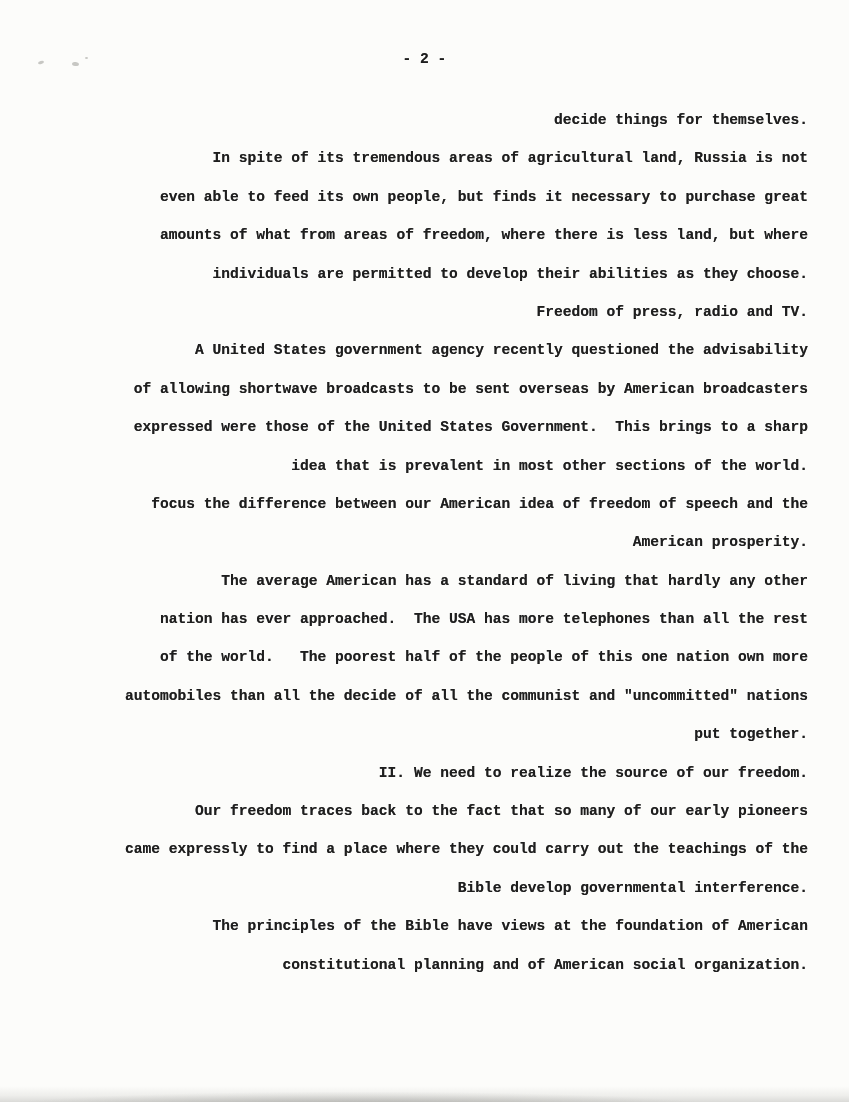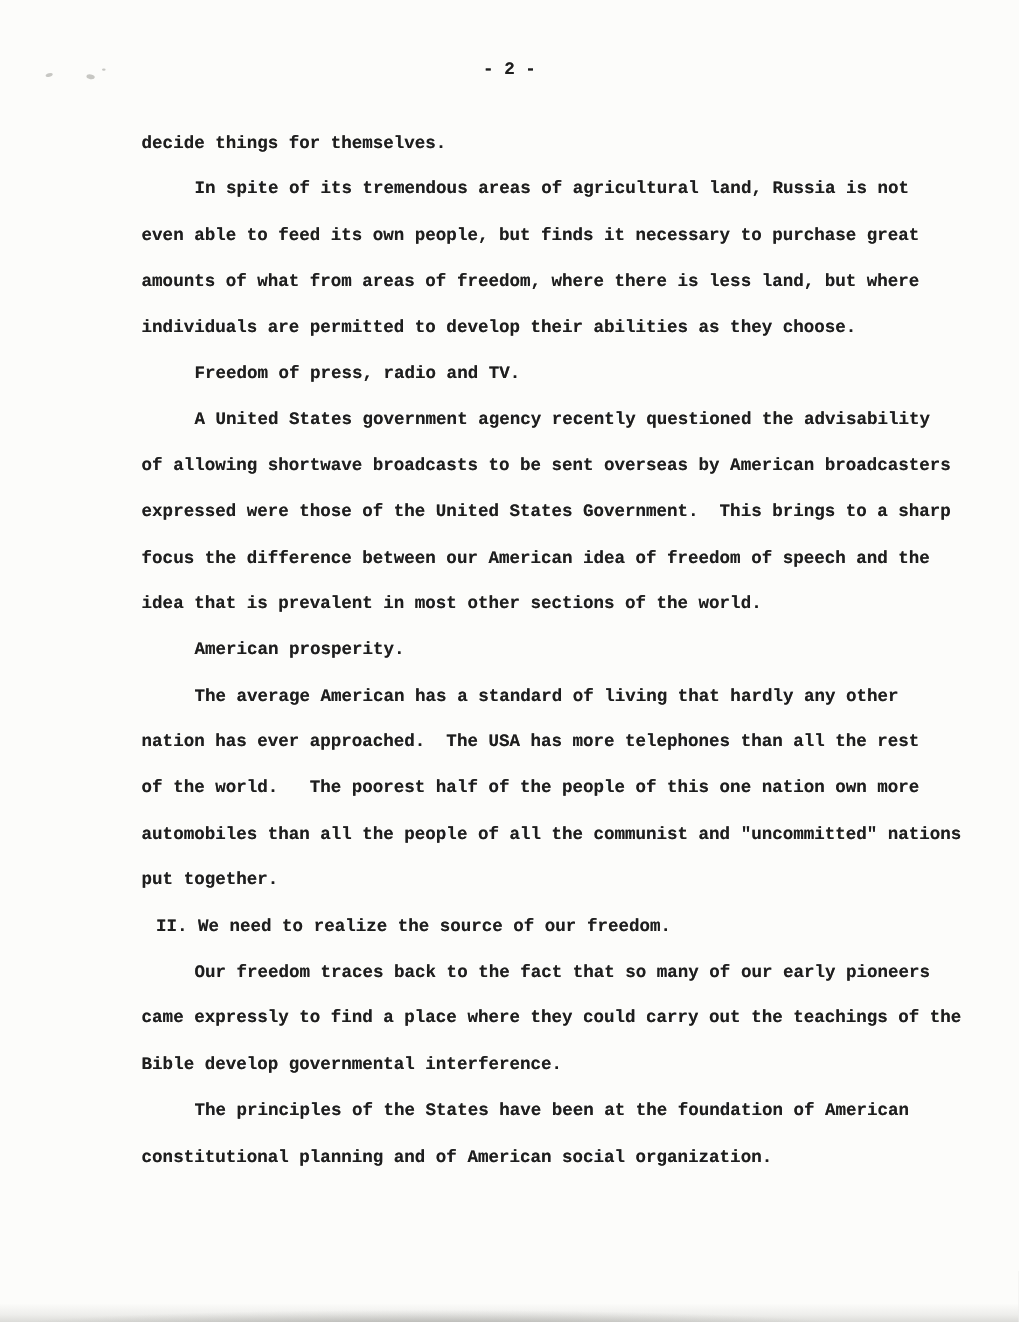--- a/index.html
+++ b/index.html
@@ -24,21 +24,21 @@
     white-space: pre;
   }
   .content {
     position: absolute;
     top: 101px;
     left: 118px;
     width: 690px;
     font-size: 14.6px;
     line-height: 38.4px;
   }
-  .line { white-space: pre; height: 38.4px; }
+  .line { white-space: pre; height: 38.4px; text-align: right; }
   .ind { padding-left: 44px; }   
   .sec { padding-left: 12px; }   
   .u {
     text-underline-offset: 3.5px;
     text-decoration-thickness: 1.6px;
   }
   .speck {
     position: absolute;
     background: #9a9a96;
     border-radius: 50%;
@@ -74,37 +74,37 @@
     <div class="line ind">In spite of its tremendous areas of agricultural land, Russia is not</div>
     <div class="line">even able to feed its own people, but finds it necessary to purchase great</div>
     <div class="line">amounts of what from areas of freedom, where there is less land, but where</div>
     <div class="line">individuals are permitted to develop their abilities as they choose.</div>
 
     <div class="line ind"><span class="u">Freedom of press, radio and TV</span><span>.</span></div>
 
     <div class="line ind">A United States government agency recently questioned the advisability</div>
     <div class="line">of allowing shortwave broadcasts to be sent overseas by American broadcasters</div>
     <div class="line">expressed were those of the United States Government.  This brings to a sharp</div>
+    <div class="line">idea that is prevalent in most other sections of the world.</div>
     <div class="line">focus the difference between our American idea of freedom of speech and the</div>
-    <div class="line">idea that is prevalent in most other sections of the world.</div>
 
     <div class="line ind"><span class="u">American prosperity</span><span>.</span></div>
 
     <div class="line ind">The average American has a standard of living that hardly any other</div>
     <div class="line">nation has ever approached.  The USA has more telephones than all the rest</div>
     <div class="line">of the world.   The poorest half of the people of this one nation own more</div>
-    <div class="line">automobiles than all the people of all the communist and "uncommitted" nations</div>
+    <div class="line">automobiles than all the decide of all the communist and "uncommitted" nations</div>
     <div class="line">put together.</div>
 
     <div class="line sec"><span>II. </span><span class="u">We need to realize the source of our freedom</span><span>.</span></div>
 
     <div class="line ind">Our freedom traces back to the fact that so many of our early pioneers</div>
     <div class="line">came expressly to find a place where they could carry out the teachings of the</div>
     <div class="line">Bible develop governmental interference.</div>
 
-    <div class="line ind">The principles of the States have been at the foundation of American</div>
+    <div class="line ind">The principles of the Bible have views at the foundation of American</div>
     <div class="line">constitutional planning and of American social organization.</div>
 
   </div>
 
   <div class="bottom-band"></div>
 
 </div>
 
 </body></html>

